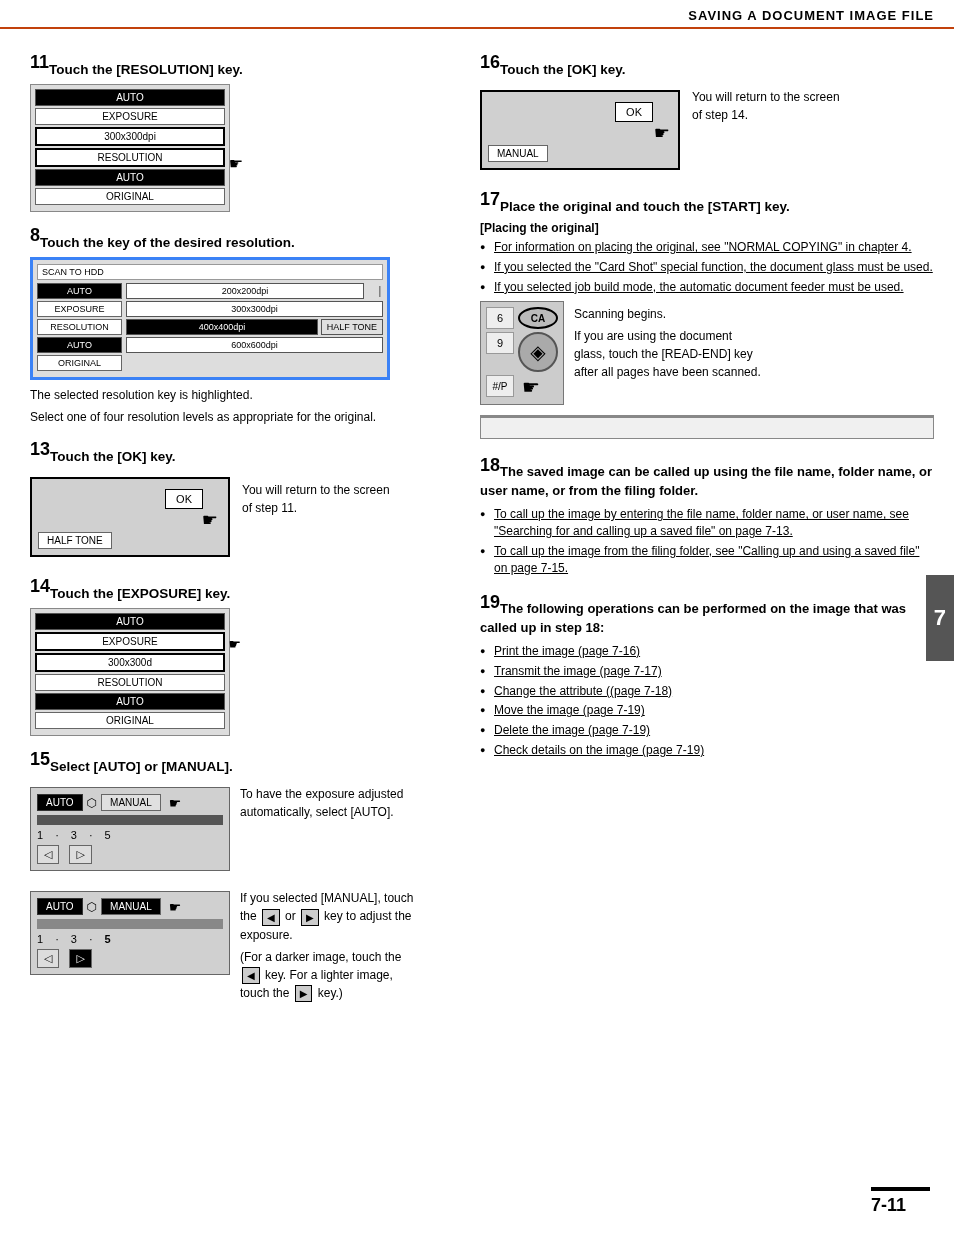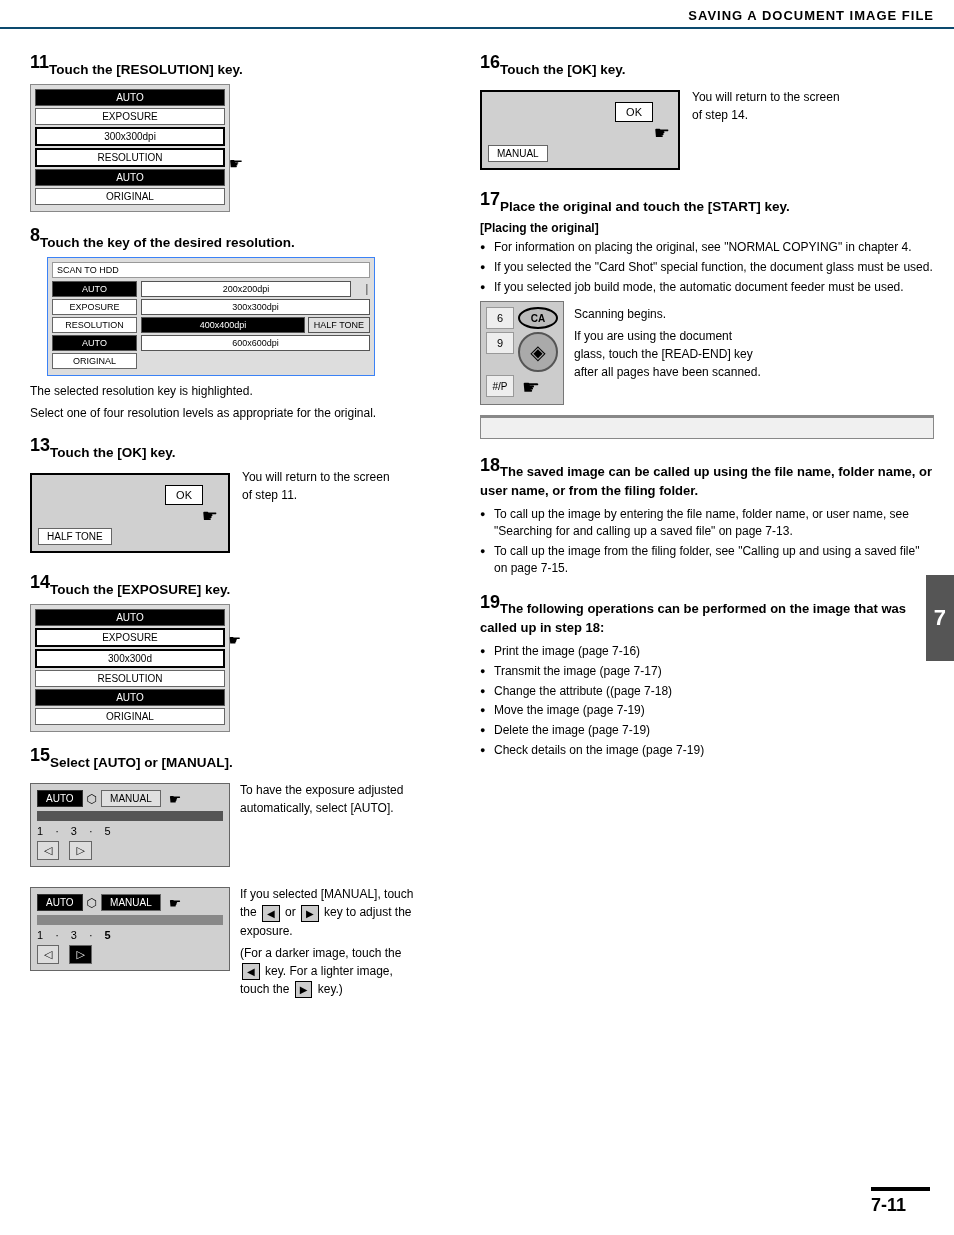--- a/index.html
+++ b/index.html
@@ -11,21 +11,21 @@
       background: #fff;
       color: #000;
       position: relative;
     }
 
     .page-header {
       display: flex;
       justify-content: flex-end;
       align-items: flex-end;
       padding: 8px 20px 4px 28px;
-      border-bottom: 2px solid #0c4a6e;
+      border-bottom: 2px solid #c2410c;
     }
 
     .page-header-title {
       font-weight: bold;
       font-size: 13px;
       letter-spacing: 1px;
     }
 
     .content-area {
       display: flex;
@@ -82,25 +82,25 @@
     }
 
     .ui-panel-row.white-bg {
       background: #fff;
       color: #000;
       border: 1px solid #666;
     }
 
     
     .ui-12-outer {
-      border: 1px solid #3b82f6;
+      border: 3px solid #3b82f6;
       background: #ddd;
       padding: 4px;
-      width: 328px;
-      margin: 6px 17px;
+      width: 360px;
+      margin: 6px 0;
     }
 
     .ui-12-top {
       background: #fff;
       font-size: 9px;
       padding: 2px 4px;
       border: 1px solid #999;
       margin-bottom: 3px;
     }
 
@@ -273,20 +273,21 @@
     .page-footer {
       position: absolute;
       bottom: 19px;
       right: 24px;
     }
 
     .bullet-list {
       list-style: none;
       padding: 0;
       margin: 4px 0;
+      text-decoration: underline;
     }
 
     .bullet-list li {
       font-size: 12px;
       margin-bottom: 3px;
       line-height: 1.4;
       padding-left: 14px;
       position: relative;
     }
 
@@ -430,21 +431,21 @@
     <div class="step-block">
       <div class="step-heading">
         <span class="step-num">13</span><span>Touch the [OK] key.</span>
       </div>
       <div style="display:flex; gap:12px; align-items:flex-start;">
         <div class="ui-ok-box">
           <div class="ok-btn-inner">OK</div>
           <span style="position:absolute; right:10px; top:30px; font-size:18px;">☛</span>
           <div class="half-tone-label">HALF TONE</div>
         </div>
-        <div class="desc-text" style="max-width:160px; margin-top:1px;">You will return to the screen of step 11.</div>
+        <div class="desc-text" style="max-width:160px; margin-top:10px;">You will return to the screen of step 11.</div>
       </div>
     </div>
 
     <div class="step-block">
       <div class="step-heading">
         <span class="step-num">14</span><span>Touch the [EXPOSURE] key.</span>
       </div>
       <div style="width:200px; border:1px solid #888; background:#ddd; padding:4px;">
         <div class="ui-panel-row active">AUTO</div>
         <div class="ui-panel-row white-bg" style="background:#fff; color:#000; border:2px solid #000; position:relative;">

